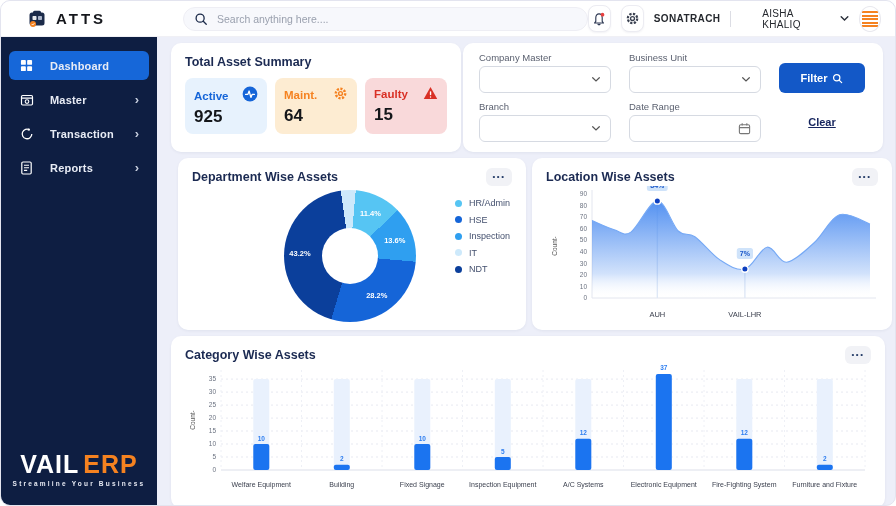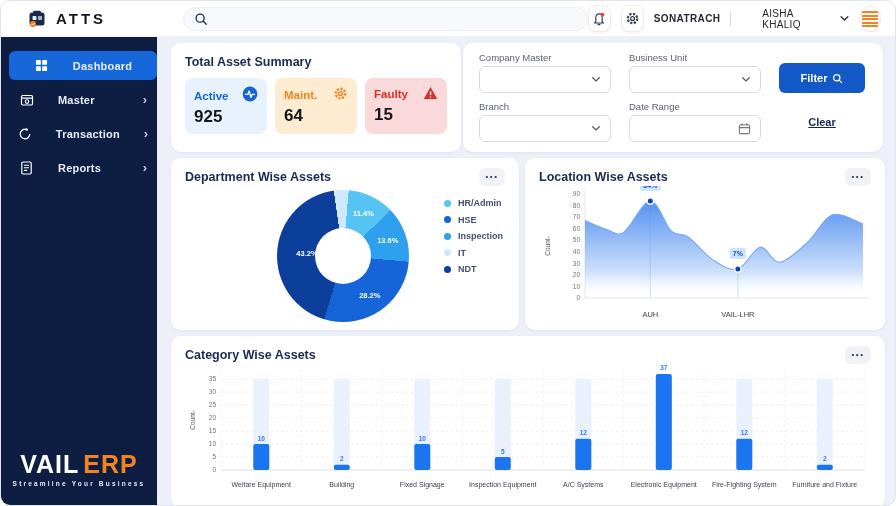--- a/index.html
+++ b/index.html
@@ -23,41 +23,41 @@
             cursor:pointer;position:relative;padding:0;}
   .company{font-size:10px;font-weight:bold;color:#25282e;letter-spacing:.4px;}
   .vdiv{width:1px;height:16px;background:#dcdde4;}
   .user{display:flex;align-items:center;gap:5px;cursor:pointer;}
   .user span{font-size:10px;font-weight:normal;color:#25282e;letter-spacing:.3px;margin-left:21px;}
   .avatar{width:26px;height:26px;border-radius:50%;border:1px solid #e8e8ee;background:#fff;
           display:flex;align-items:center;justify-content:center;overflow:hidden;}
   .avatar-core{width:16px;height:16px;background:repeating-linear-gradient(180deg,#f58220 0 2px,#fff 2px 3.6px);}
   
   aside{background:#0e1e42;position:relative;padding-top:14px;}
-  .nav-item{display:flex;align-items:center;gap:24px;margin:0 0 5px 8px;padding:7px 10px;border-radius:6px;
-            cursor:pointer;color:#e8ecf5;justify-content:center;}
+  .nav-item{display:flex;align-items:center;gap:16px;margin:0 8px 5px 8px;padding:7px 10px;border-radius:6px;
+            cursor:pointer;color:#e8ecf5;}
   .nav-item.active{background:#1667d9;}
   .nav-label{font-size:11px;font-weight:bold;letter-spacing:.2px;}
   .nav-icon{width:15px;height:15px;display:flex;align-items:center;justify-content:center;}
   .nav-chev{margin-left:auto;font-size:13px;line-height:10px;color:#c6cede;font-weight:bold;}
   .side-brand{position:absolute;bottom:18px;left:0;width:100%;text-align:center;}
   .vail{font-size:25px;font-weight:800;letter-spacing:1px;line-height:24px;}
   .vail .v1{color:#fff;}
   .vail .v2{color:#f58220;margin-left:4px;}
   .tagline{margin-top:4px;font-size:6.5px;letter-spacing:2.2px;color:#e6e9f2;font-weight:bold;}
   
   main{padding:6px 12px 7px 14px;display:flex;flex-direction:column;gap:6px;overflow:hidden;}
   .card{background:#fff;border-radius:10px;box-shadow:0 1px 3px rgba(20,30,60,.06);padding:10px 14px;}
   .card-head{display:flex;align-items:flex-start;justify-content:space-between;}
   .card-title{font-size:12.5px;font-weight:bold;color:#1b2a52;margin:2px 0 0 0;}
   .more{background:#f1f2f6;border:none;border-radius:6px;width:26px;height:18px;cursor:pointer;
         display:flex;align-items:center;justify-content:center;padding:0;}
   .more span{font-size:8px;letter-spacing:1.5px;color:#223a66;line-height:8px;}
   .row1{display:flex;gap:2px;height:110px;}
-  .row2{display:flex;gap:6px;height:172px;}
+  .row2{display:flex;gap:6px;height:172px;margin-left:7px;}
   .row3{flex:1;display:flex;}
   
   .summary-card{width:290px;flex:none;}
   .stats{display:flex;gap:8px;margin-top:9px;}
   .stat{flex:1;border-radius:8px;padding:8px 9px;height:56px;}
   .stat-top{display:flex;align-items:flex-end;justify-content:space-between;}
   .stat-label{font-size:11.5px;font-weight:bold;}
   .stat-icon{display:flex;}
   .stat-value{font-size:17px;font-weight:bold;color:#14161a;margin-top:5px;}
   
@@ -74,21 +74,21 @@
   
   .dept-card{width:348px;flex:none;position:relative;}
   .dept-body{position:relative;height:134px;margin-top:2px;}
   .donut{position:absolute;left:92px;top:2px;width:132px;height:132px;border-radius:50%;}
   .donut-hole{position:absolute;left:92px;top:2px;width:132px;height:132px;display:flex;align-items:center;justify-content:center;}
   .donut-hole i{width:56px;height:56px;border-radius:50%;background:#fff;}
   .slice-label{position:absolute;transform:translate(-50%,-50%);font-size:7.5px;font-weight:bold;color:#fff;}
   .legend{position:absolute;right:2px;top:10px;display:flex;flex-direction:column;gap:6.5px;}
   .lg-item{display:flex;align-items:center;gap:7px;cursor:pointer;}
   .lg-dot{width:7px;height:7px;border-radius:50%;flex:none;}
-  .lg-item b{font-size:9px;color:#44506e;font-weight:bold;}
+  .lg-item b{font-size:9px;color:#44506e;font-weight:normal;}
   
   .loc-card{flex:1;}
   .cat-card{flex:1;}
   svg text{font-family:"Liberation Sans",sans-serif;}
 </style>
 </head>
 <body>
 
 <div id="app">
 
@@ -107,20 +107,21 @@
       <span class="brand-text">ATTS</span>
     </div>
 
     <div class="search">
       <span style="display:flex;">
         <svg width="14" height="14" viewBox="0 0 16 16">
             <circle cx="7" cy="7" r="4.6" fill="none" stroke="#1c2b4a" stroke-width="1.5"></circle>
             <line x1="10.6" y1="10.6" x2="14" y2="14" stroke="#1c2b4a" stroke-width="1.5" stroke-linecap="round"></line>
           </svg>
       </span>
+      <input placeholder="Search anything here...." style="">
     </div>
 
     <div class="top-right">
       <button class="icon-btn">
         <span style="display:flex;">
           <svg width="16" height="16" viewBox="0 0 20 20">
             <path d="M6 13 L6 8.3 C6 5.6 7.7 3.6 10 3.6 C12.3 3.6 14 5.6 14 8.3 L14 13 L15.6 15 L4.4 15 Z" fill="none" stroke="#2a3550" stroke-width="1.4" stroke-linejoin="round"></path>
             <path d="M8.7 16.4 a1.5 1.5 0 0 0 2.6 0" stroke="#2a3550" stroke-width="1.3" fill="none" stroke-linecap="round"></path>
             <circle cx="14.4" cy="4.6" r="2.3" fill="#e84040"></circle>
           </svg>
@@ -317,21 +318,21 @@
         </div>
         <div class="dept-body">
           <div class="donut" id="donut" style="background: conic-gradient(from -8deg, rgb(205, 233, 251) 0deg, rgb(205, 233, 251) 12.96deg, rgb(86, 197, 243) 12.96deg, rgb(86, 197, 243) 54deg, rgb(47, 159, 240) 54deg, rgb(47, 159, 240) 102.96deg, rgb(21, 101, 216) 102.96deg, rgb(21, 101, 216) 204.48deg, rgb(11, 63, 155) 204.48deg, rgb(11, 63, 155) 360deg);"></div>
           <div class="donut-hole">
               <i></i>
             </div>
           <div id="donut-labels">
               <span class="slice-label" style="left:178.4px;top:25.1px">11.4%</span>
               <span class="slice-label" style="left:202.8px;top:52.1px">13.6%</span>
               <span class="slice-label" style="left:184.8px;top:107.3px">28.2%</span>
-              <span class="slice-label" style="left:122px;top:64.5px">43.2%</span>
+              <span class="slice-label" style="left:108px;top:64.5px">43.2%</span>
             </div>
           <div class="legend" id="legend">
               <div class="lg-item">
                 <span class="lg-dot" style="background:#56c5f3"></span>
                 <b>HR/Admin</b>
               </div>
               <div class="lg-item">
                 <span class="lg-dot" style="background:#1565d8"></span>
                 <b>HSE</b>
               </div>

